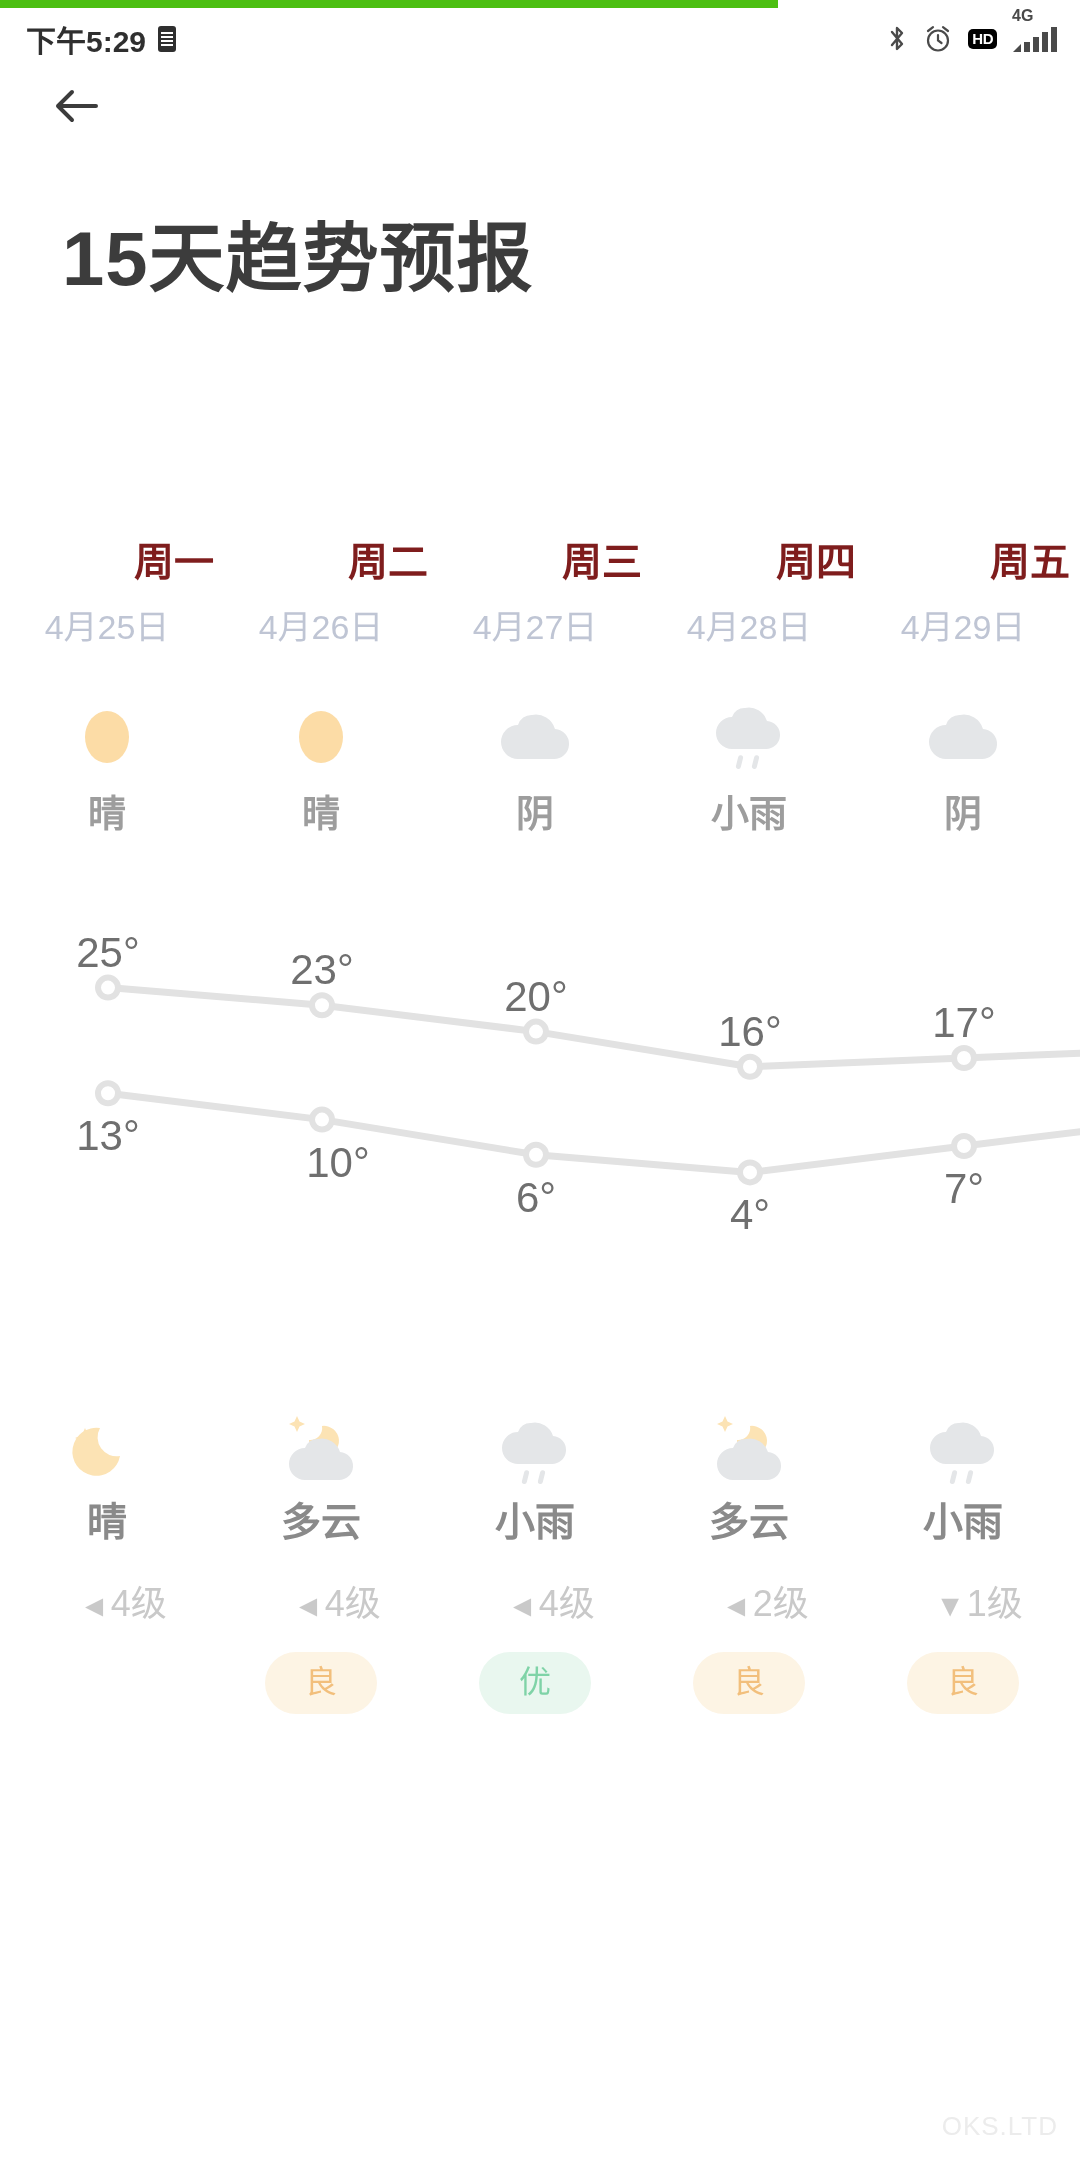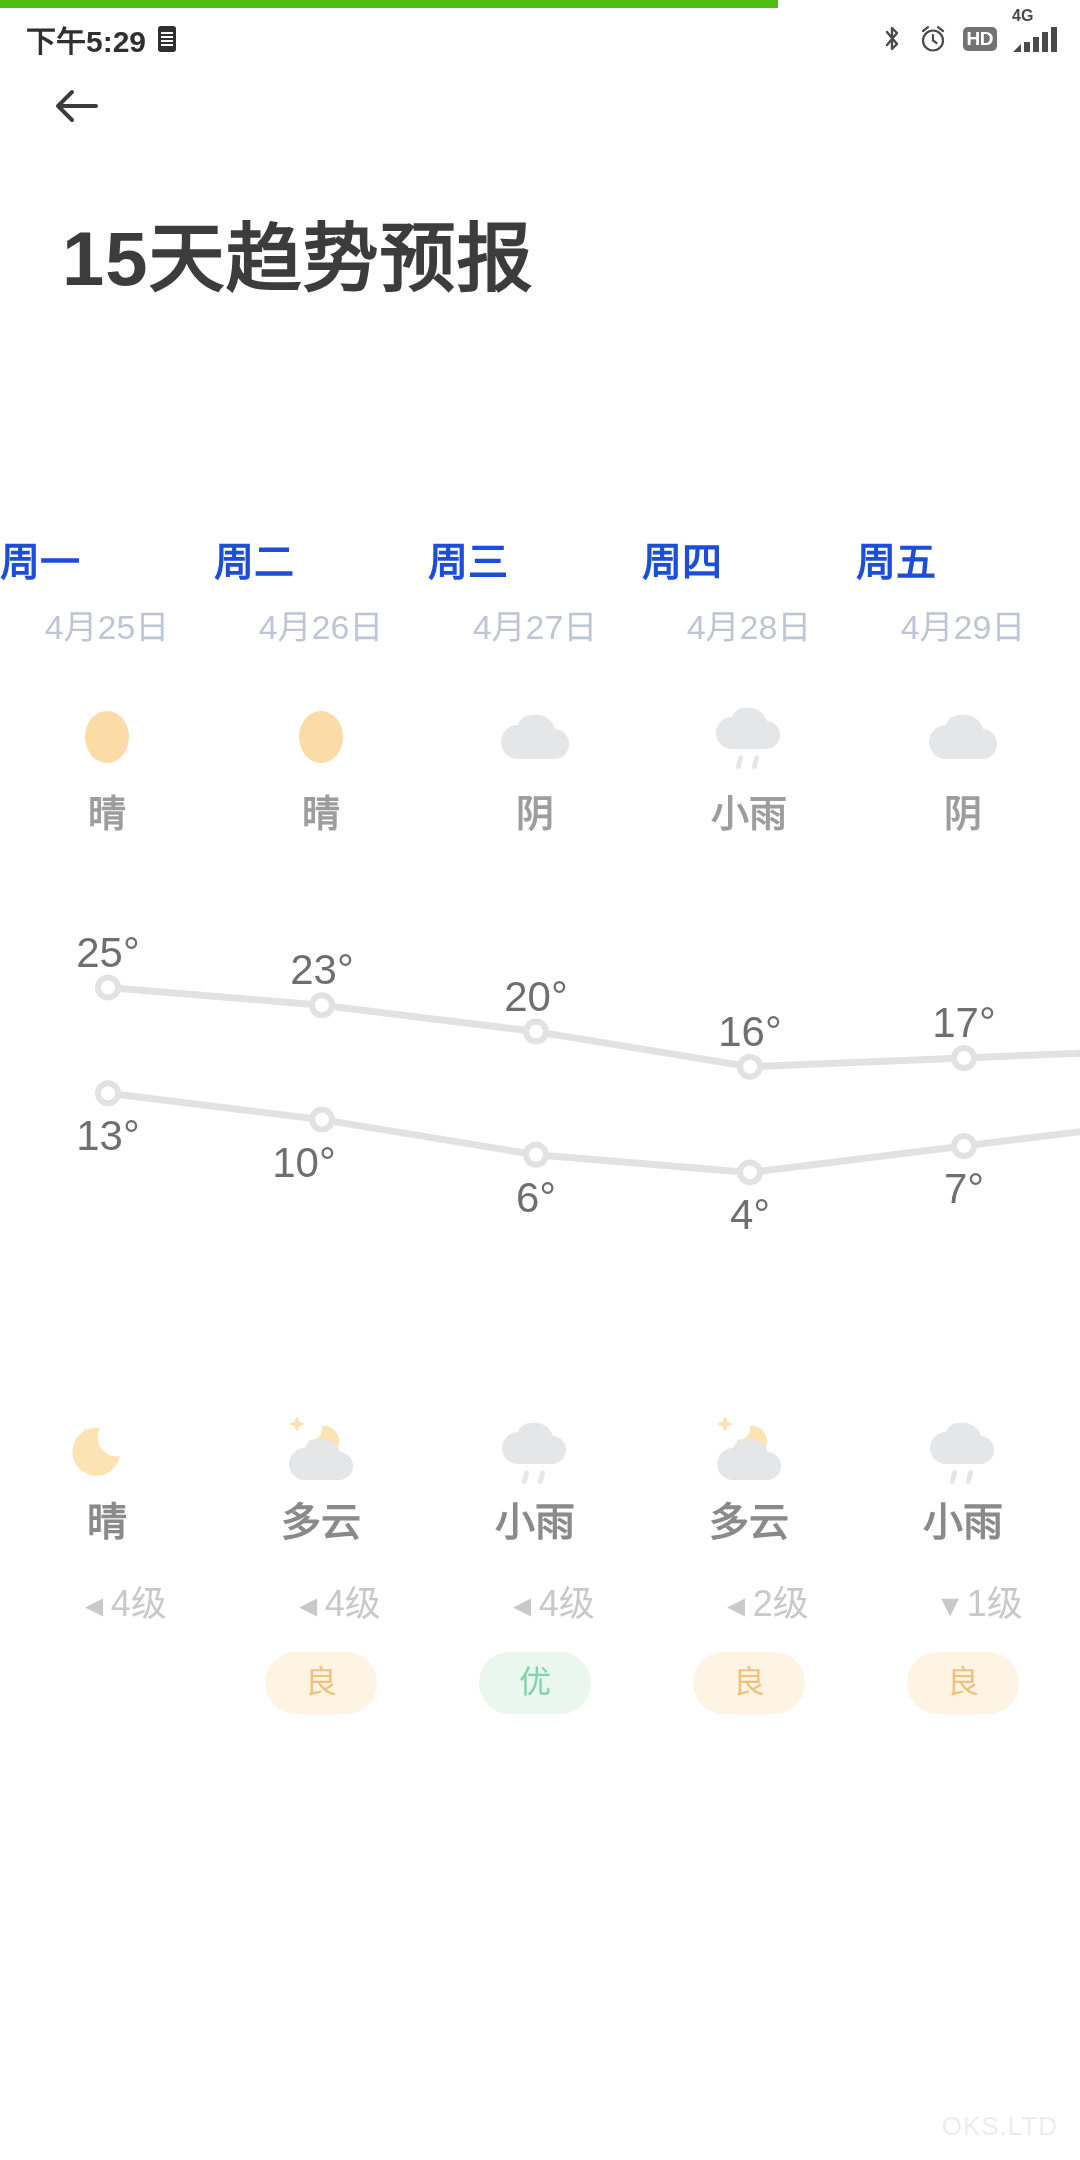--- a/index.html
+++ b/index.html
@@ -71,23 +71,23 @@
   #status-right {
     position: absolute;
     right: 22px; top: 0;
     height: 62px;
     display: flex;
     align-items: center;
     gap: 15px;
   }
   .status-ic { display:block; }
   #hd-badge {
-    background: #737373;
+    background: #000000;
     color: #ffffff;
-    font-size: 19px;
+    font-size: 15px;
     font-weight: bold;
     border-radius: 5px;
     padding: 2px 4px 3px 4px;
     line-height: 1;
     letter-spacing: -0.5px;
   }
   #net-type {
     position: relative;
     display: flex;
     align-items: flex-end;
@@ -140,24 +140,24 @@
   .day-col {
     width: 214px;
     position: relative;
     height: 1230px;
     flex: 0 0 214px;
   }
 
   .weekday {
     position: absolute;
     top: 42px; left: 0; width: 100%;
-    text-align: left;
+    text-align: right;
     font-size: 40px;
     font-weight: bold;
-    color: #1d4ed8;
+    color: #7f1d1d;
     line-height: 1;
   }
   .datelabel {
     position: absolute;
     top: 110px; left: 0; width: 100%;
     text-align: center;
     font-size: 34px;
     color: #bfc5d4;
     line-height: 1;
     white-space: nowrap;
@@ -438,21 +438,21 @@
       <circle cx="536" cy="531.6" r="10" fill="#ffffff" stroke="#e2e2e2" stroke-width="6"></circle>
       <circle cx="536" cy="654.8" r="10" fill="#ffffff" stroke="#e2e2e2" stroke-width="6"></circle>
       <circle cx="750" cy="566.8" r="10" fill="#ffffff" stroke="#e2e2e2" stroke-width="6"></circle>
       <circle cx="750" cy="672.4" r="10" fill="#ffffff" stroke="#e2e2e2" stroke-width="6"></circle>
       <circle cx="964" cy="558.0" r="10" fill="#ffffff" stroke="#e2e2e2" stroke-width="6"></circle>
       <circle cx="964" cy="646.0" r="10" fill="#ffffff" stroke="#e2e2e2" stroke-width="6"></circle>
     </svg>
     <div class="temp-label" style="left: 108px; top: 431.6px;">25°</div>
     <div class="temp-label" style="left: 108px; top: 615.2px;">13°</div>
     <div class="temp-label" style="left: 322px; top: 449.2px;">23°</div>
-    <div class="temp-label" style="left: 304px; top: 641.6px;">10°</div>
+    <div class="temp-label" style="left: 338px; top: 641.6px;">10°</div>
     <div class="temp-label" style="left: 536px; top: 475.6px;">20°</div>
     <div class="temp-label" style="left: 536px; top: 676.8px;">6°</div>
     <div class="temp-label" style="left: 750px; top: 510.8px;">16°</div>
     <div class="temp-label" style="left: 750px; top: 694.4px;">4°</div>
     <div class="temp-label" style="left: 964px; top: 502px;">17°</div>
     <div class="temp-label" style="left: 964px; top: 668px;">7°</div>
   </div>
 
 <div id="watermark">OKS.LTD</div>
 

